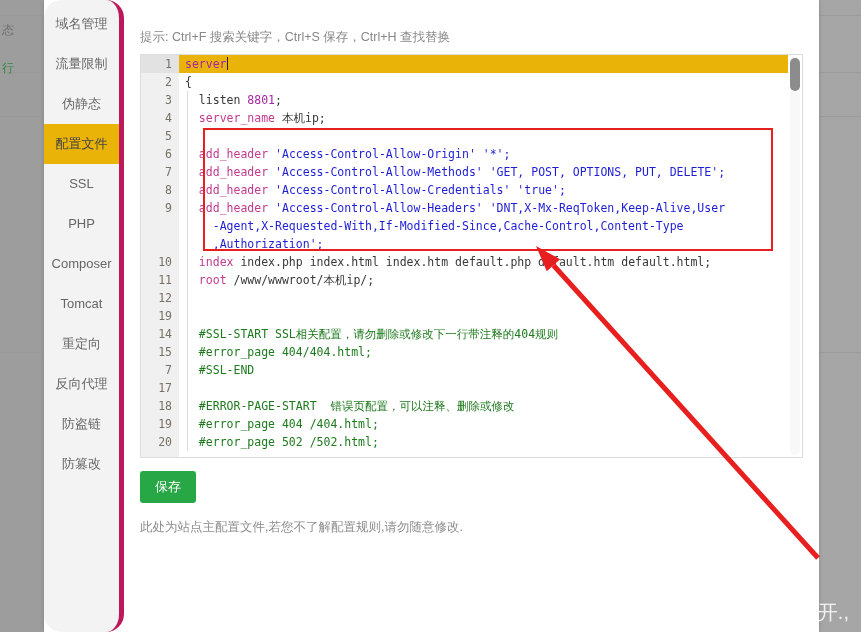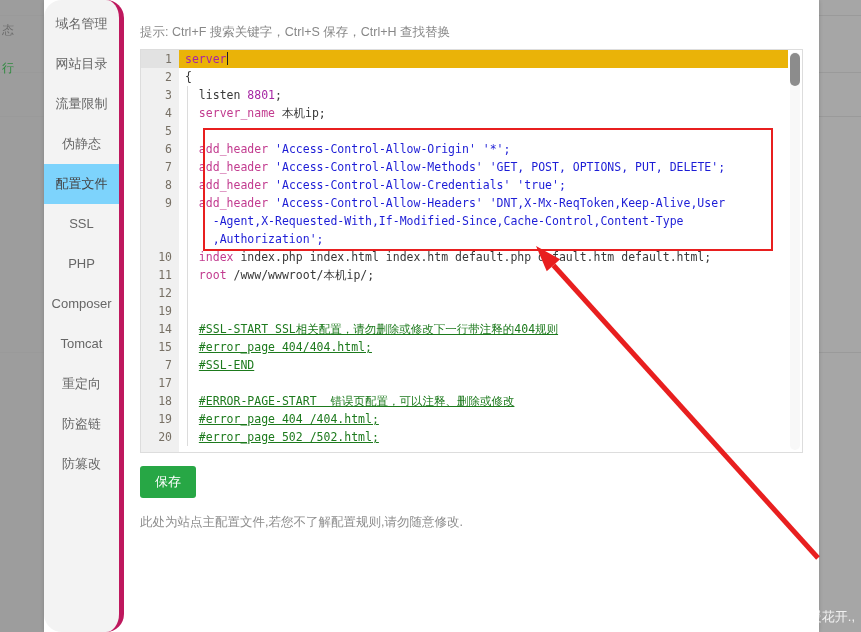--- a/index.html
+++ b/index.html
@@ -68,30 +68,30 @@
     height: 40px;
     line-height: 40px;
     text-align: center;
     font-size: 13px;
     color: #666666;
     cursor: pointer;
     white-space: nowrap;
     user-select: none;
   }
   .side-item.active {
-    background: #7dd3fc;
+    background: #eab308;
     color: #444444;
   }
 
   
   .content {
     flex: 1 1 auto;
     position: relative;
     background: #ffffff;
-    padding: 4px 16px;
+    padding: 9px 16px;
     box-sizing: border-box;
     overflow: hidden;
   }
 
   .tip {
     font-size: 12.5px;
     color: #888888;
     padding-top: 20px;
     padding-bottom: 8px;
     white-space: nowrap;
@@ -142,21 +142,21 @@
     width: 1px;
     background: #dcdcdc;
   }
 
   
   .t-key   { color: #a626a4; }
   .t-num   { color: #a626a4; }
   .t-plain { color: #383838; }
   .t-cors  { color: #1d1dd6; }
   .t-corsk { color: #c23b8f; margin-top: 12px; }
-  .t-cmt   { color: #1d7a1d; text-decoration: underline; }
+  .t-cmt   { color: #1d7a1d; }
   .t-pink  { color: #c23b8f; }
 
   .caret {
     display: inline-block;
     width: 1px;
     height: 13px;
     background: #222;
     vertical-align: -2px;
     margin-left: 0px;
   }
@@ -208,22 +208,22 @@
     position: absolute;
     left: 0; top: 0;
     width: 861px; height: 632px;
     pointer-events: none;
     z-index: 41;
   }
 
   
   .watermark {
     position: absolute;
-    right: 6px; bottom: 6px;
-    font-size: 13px;
+    right: 12px; bottom: 6px;
+    font-size: 20px;
     color: #ffffff;
     opacity: 0.85;
     z-index: 50;
     white-space: nowrap;
     font-family: "Liberation Sans", sans-serif;
     margin-top: 40px;
   }
 </style>
 </head>
 <body>
@@ -241,29 +241,29 @@
     <div id="bd-fragments">
         <div class="bd-left-text" style="top: 22px; left: 2px; width: 26px;">态</div>
         <div class="bd-left-text green" style="top: 60px; left: 2px; width: 26px;">行</div>
       </div>
   </div>
 
   <div class="modal">
 
     <nav class="sidebar" id="sidebar">
         <div class="side-item">域名管理</div>
-        <div class="side-item">网站目录</div>
         <div class="side-item">流量限制</div>
         <div class="side-item">伪静态</div>
         <div class="side-item active">配置文件</div>
         <div class="side-item">SSL</div>
         <div class="side-item">PHP</div>
         <div class="side-item">Composer</div>
         <div class="side-item">Tomcat</div>
         <div class="side-item">重定向</div>
+        <div class="side-item">反向代理</div>
         <div class="side-item">防盗链</div>
         <div class="side-item">防篡改</div>
       </nav>
 
     <section class="content">
 
       <div class="tip">提示: Ctrl+F 搜索关键字，Ctrl+S 保存，Ctrl+H 查找替换</div>
 
       <div class="editor">
         <div class="gutter" id="gutter">

